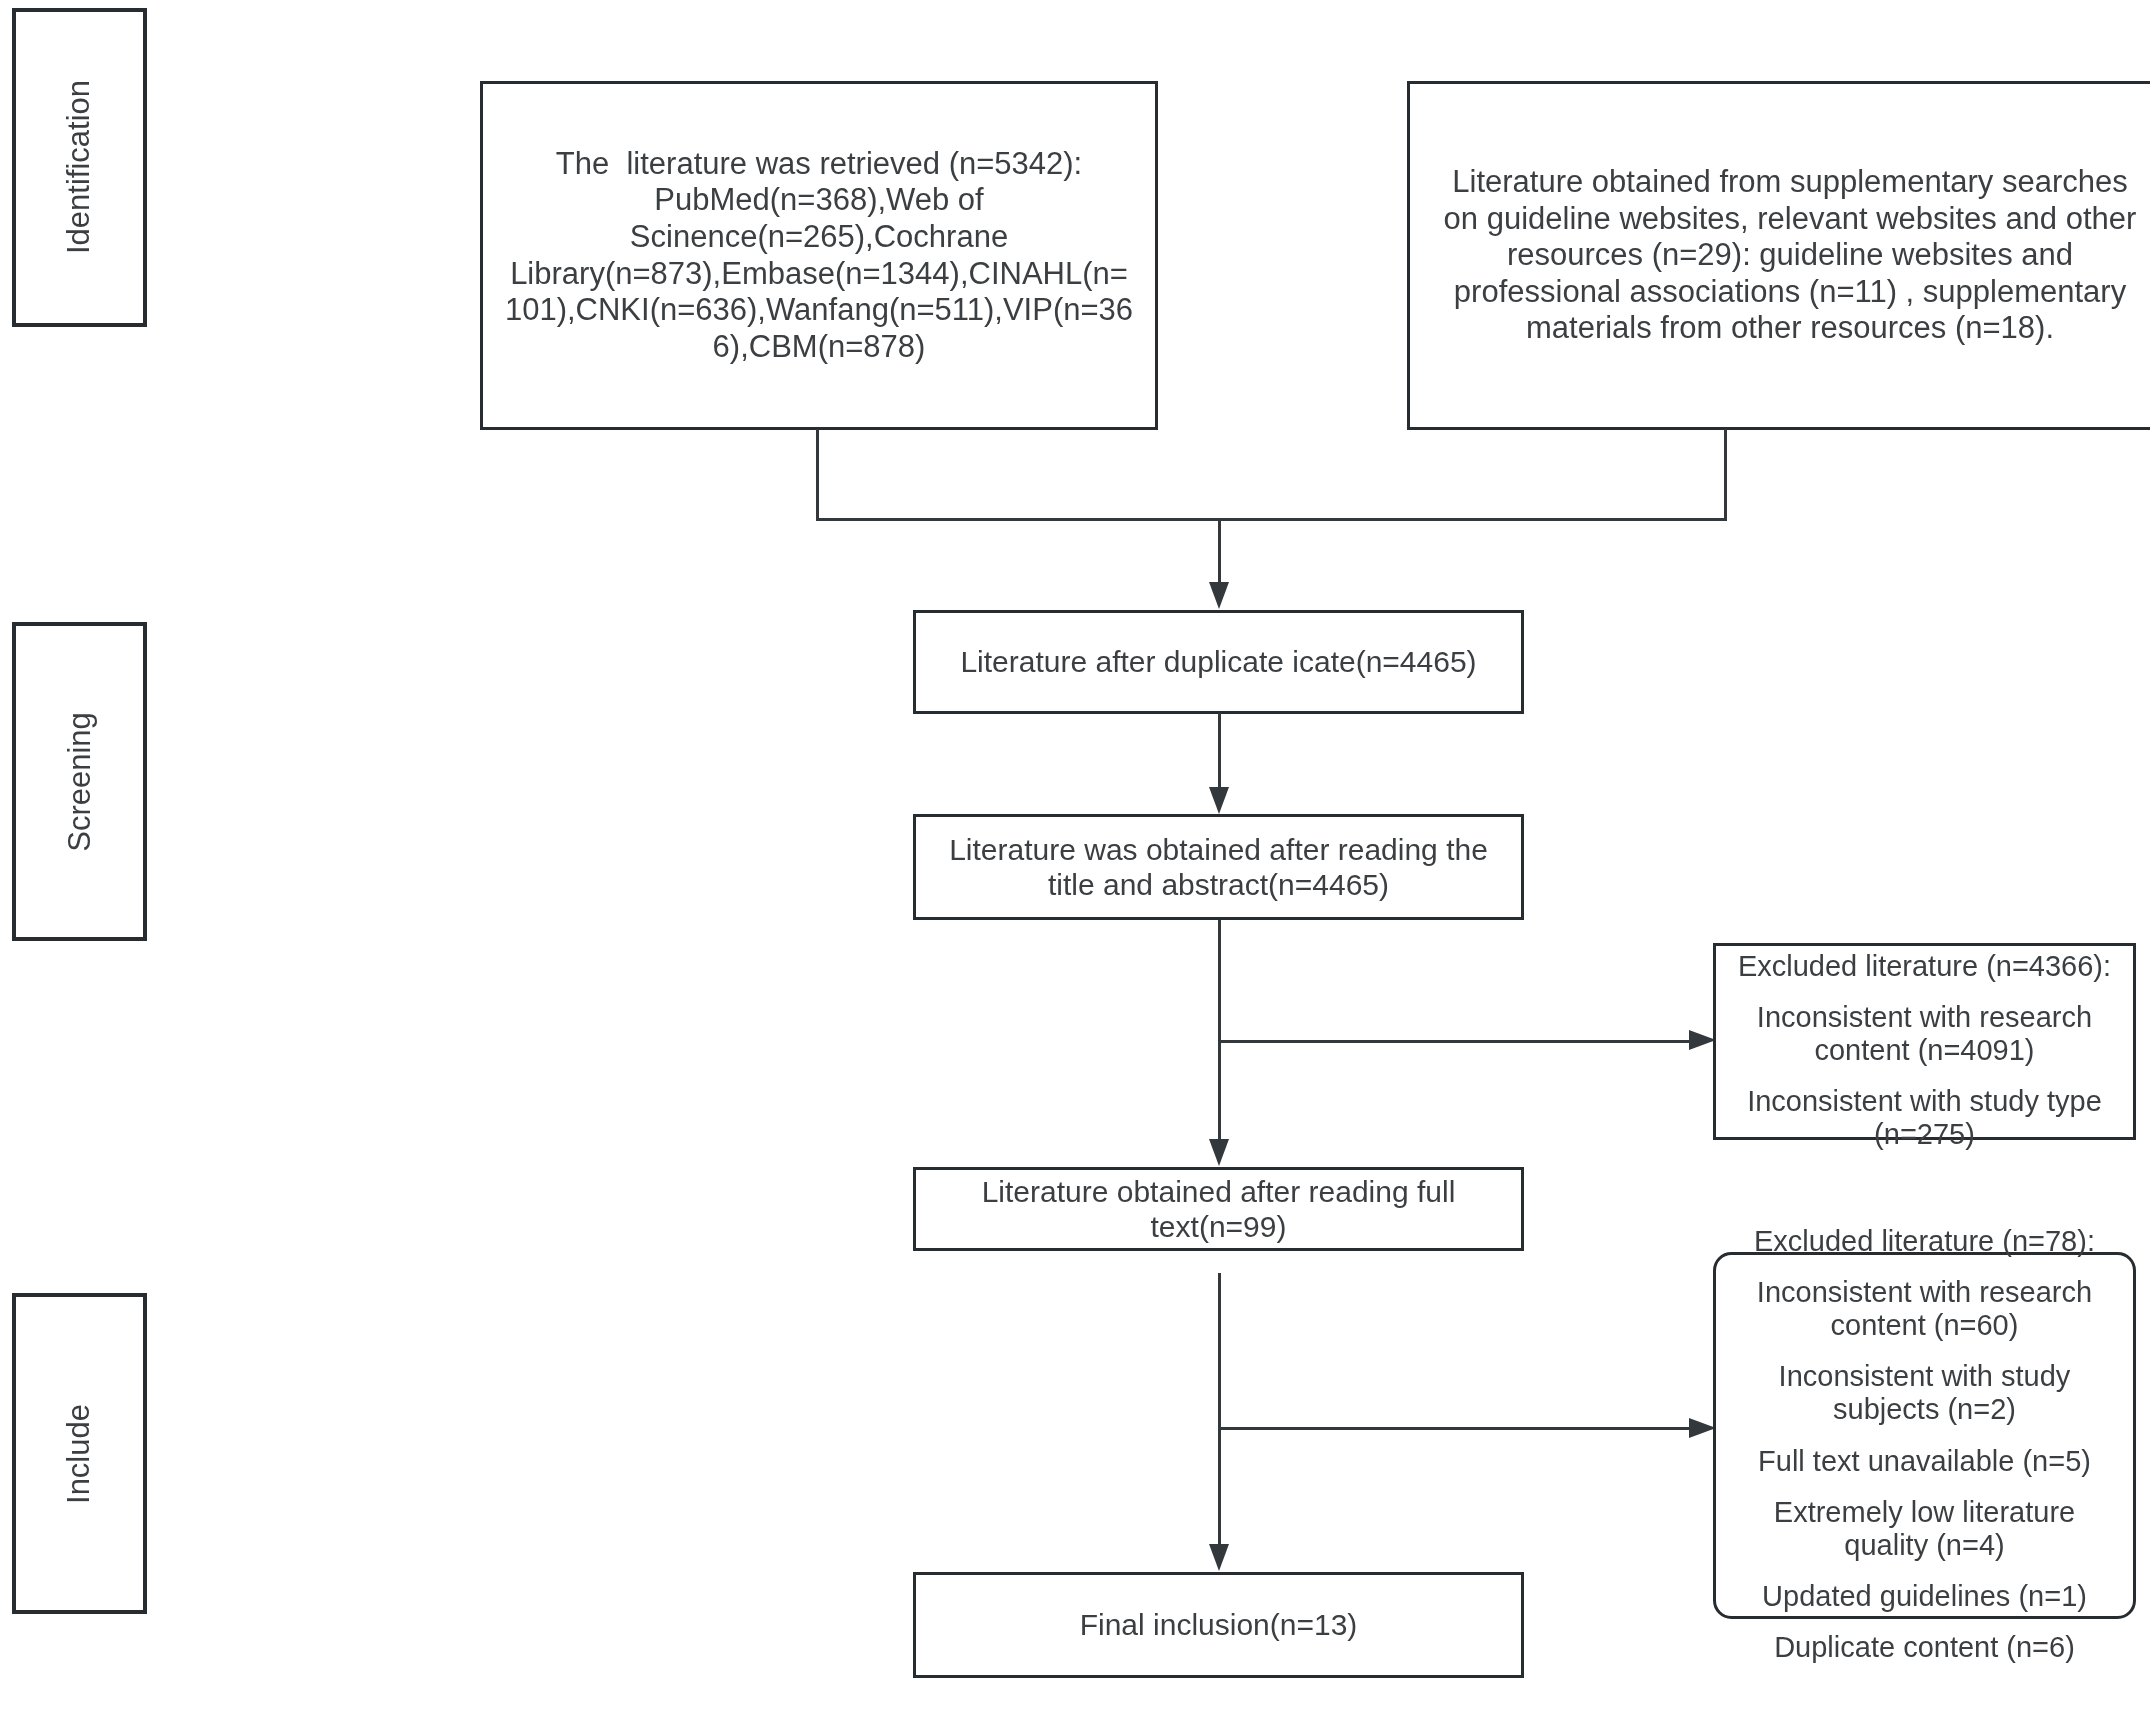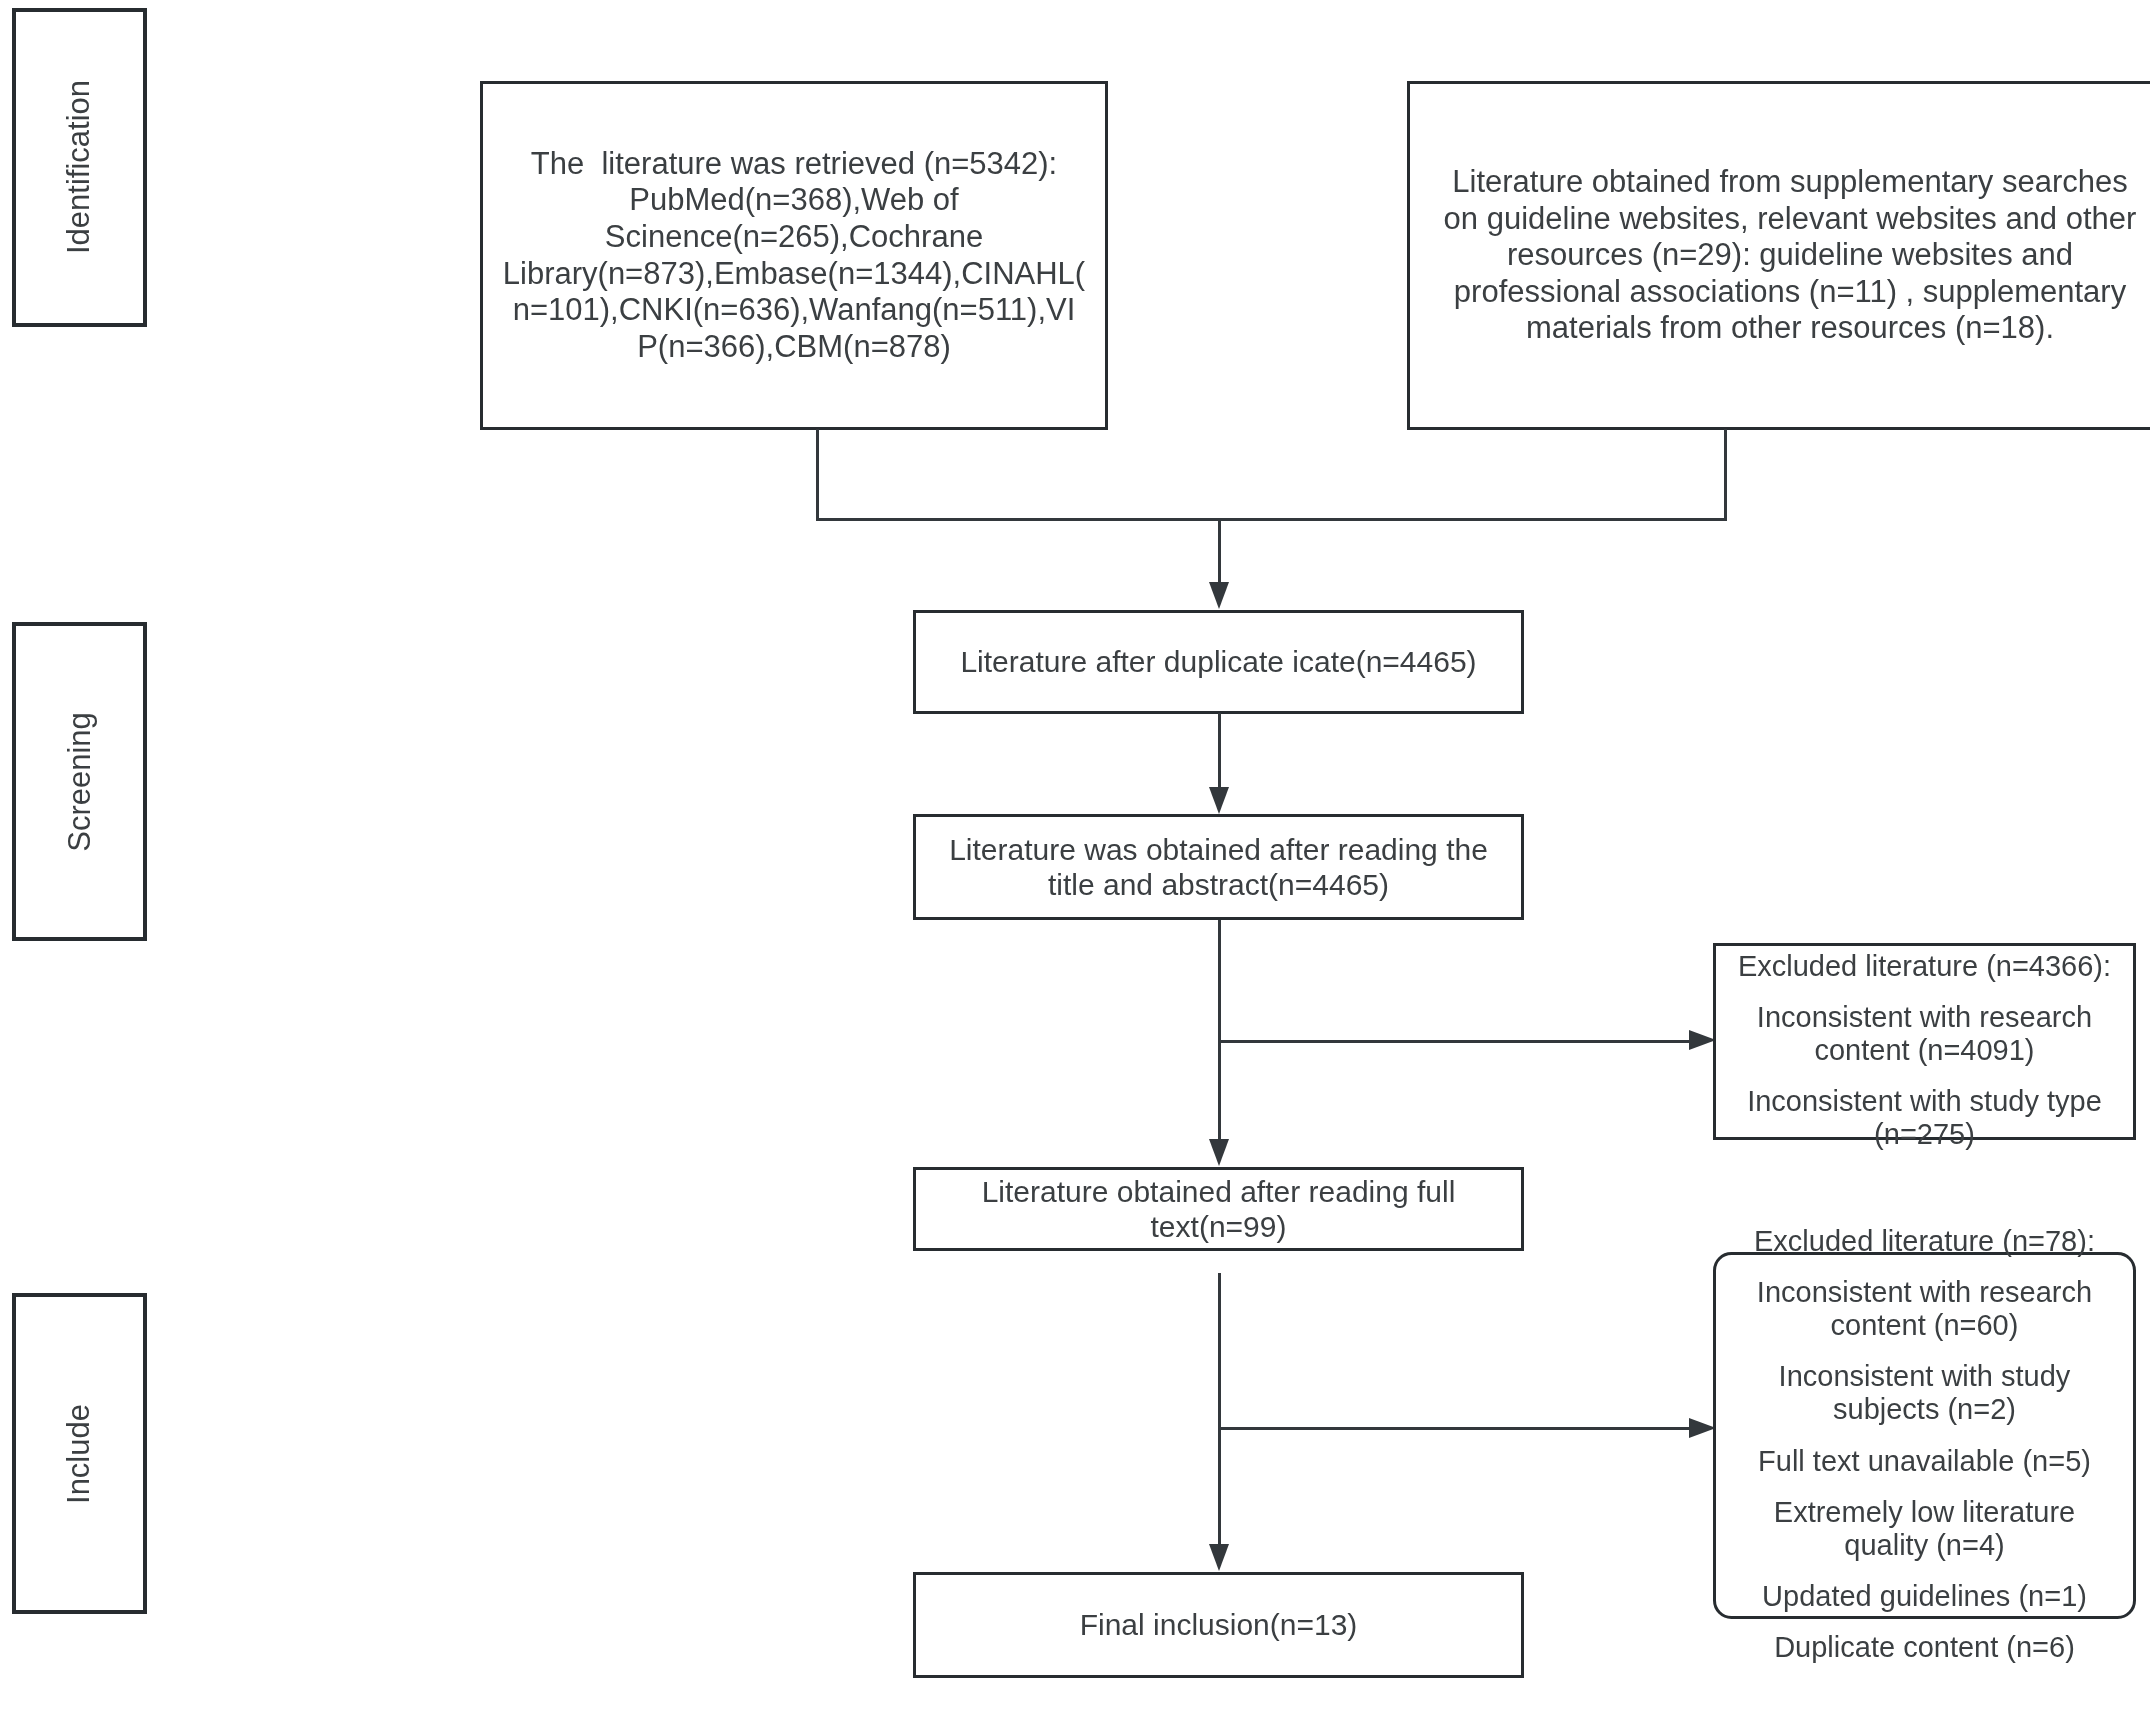--- a/index.html
+++ b/index.html
@@ -88,21 +88,21 @@
   </div>
 
   <div class="stage-box" style="left:11.8px; top:622px; width:127px; height:311px;">
     <span class="vlabel">Screening</span>
   </div>
 
   <div class="stage-box" style="left:11.8px; top:1293px; width:127px; height:313px;">
     <span class="vlabel">Include</span>
   </div>
 
-  <div class="node pre" style="left:480px; top:81px; width:628px; height:349px; padding:0 19.7px;">
+  <div class="node pre" style="left:480px; top:81px; width:678px; height:349px; padding:0 19.7px;">
     <div class="txt">The  literature was retrieved (n=5342): PubMed(n=368),Web of Scinence(n=265),Cochrane Library(n=873),Embase(n=1344),CINAHL(n=101),CNKI(n=636),Wanfang(n=511),VIP(n=366),CBM(n=878)</div>
   </div>
 
   <div class="node" style="left:1407px; top:81px; width:766px; height:349px; padding:0 27.5px;">
     <div class="txt">Literature obtained from supplementary searches on guideline websites, relevant websites and other resources (n=29): guideline websites and professional associations (n=11) , supplementary materials from other resources (n=18).</div>
   </div>
 
   <div class="line" style="left:816px; top:429px; width:3.3px; height:92px;"></div>
   <div class="line" style="left:1724px; top:429px; width:3.3px; height:92px;"></div>
   <div class="line" style="left:816px; top:518px; width:911px; height:3.3px;"></div>

